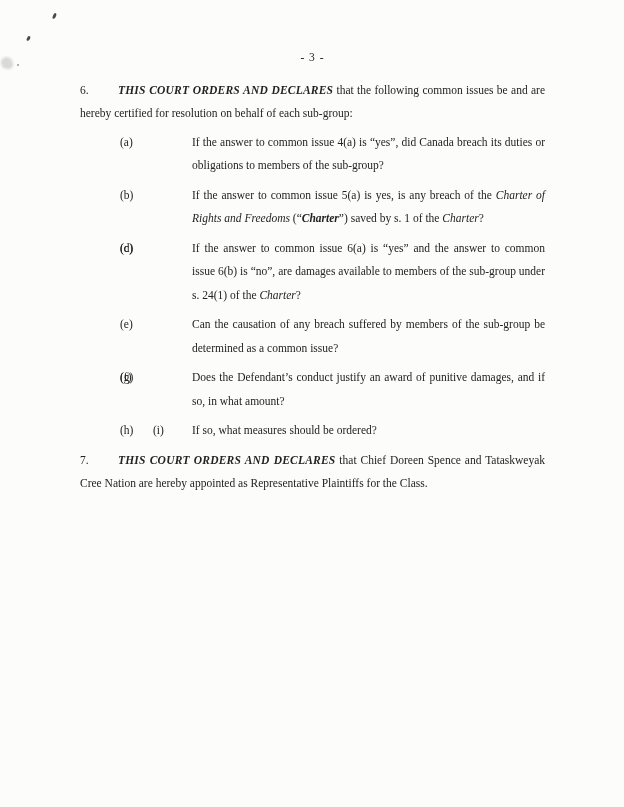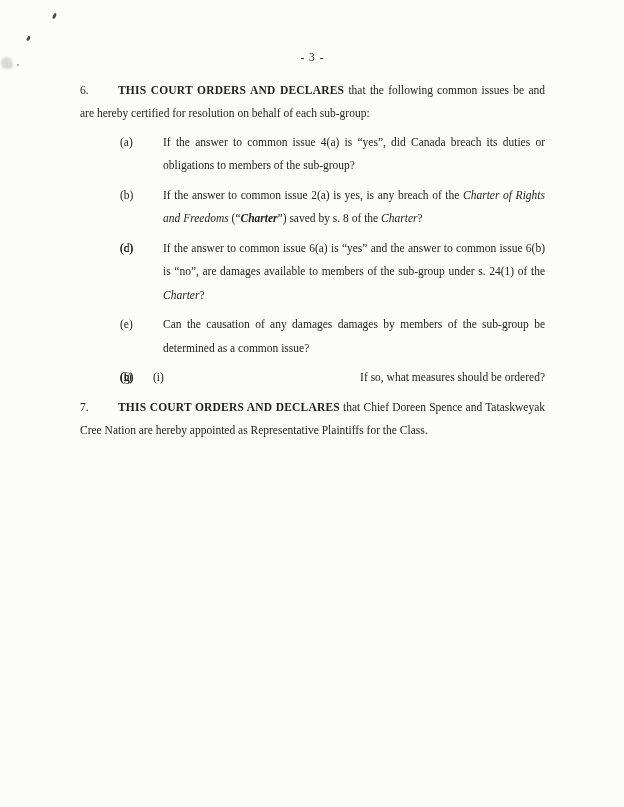--- a/index.html
+++ b/index.html
@@ -39,49 +39,49 @@
     text-align: justify;
     text-indent: 38px;
     margin-bottom: 5px;
   }
   .para .pnum {
     position: absolute;
     left: 0;
     top: 0;
     text-indent: 0;
   }
-  .para b { font-weight: bold; letter-spacing: 0.2px; }
+  .para b { font-weight: bold; letter-spacing: 0.2px; font-style: italic; }
 
   .issues { margin-bottom: 0; }
   .issue {
     position: relative;
     margin-bottom: 6px;
   }
   .issue .ilabel {
     position: absolute;
     left: 40px;
     top: 0;
   }
   .issue .itext {
-    margin-left: 83px;
+    margin-left: 112px;
     text-align: justify;
     font-family: Liberation Serif, serif;
   }
   .sub-issue {
     position: relative;
     margin-top: 6px;
   }
   .sub-issue .slabel {
     position: absolute;
     left: 73px;
     top: 0;
   }
   .sub-issue .stext {
     margin-left: 112px;
-    text-align: right;
+    text-align: left;
   }
   i { font-style: italic; }
   .bi { font-style: italic; font-weight: bold; }
 </style>
 </head>
 <body>
 
 <div class="page">
   <div class="artifact a1"></div>
   <div class="artifact a2"></div>
@@ -95,38 +95,39 @@
       <span class="pnum">6.</span><b>THIS COURT ORDERS AND DECLARES</b><span> that the following common issues be and are hereby certified for resolution on behalf of each sub-group:</span>
     </p>
 
     <div class="issues" id="issues-list">
         <div class="issue">
           <span class="ilabel">(a)</span>
           <div class="itext"><span>If the answer to common issue 4(a) is “yes”, did Canada breach its duties or obligations to members of the sub-group?</span></div>
         </div>
         <div class="issue">
           <span class="ilabel">(b)</span>
-          <div class="itext"><span>If the answer to common issue 2(a) is yes, is any breach of the </span><i>Charter of Rights and Freedoms</i><span> (“</span><span class="bi">Charter</span><span>”) saved by s. 8 of the </span><i>Charter</i><span>?</span></div>
+          <div class="itext"><span>If the answer to common issue 5(a) is yes, is any breach of the </span><i>Charter of Rights and Freedoms</i><span> (“</span><span class="bi">Charter</span><span>”) saved by s. 1 of the </span><i>Charter</i><span>?</span></div>
         </div>
         <div class="issue">
           <span class="ilabel">(c)</span>
         </div>
         <div class="issue">
           <span class="ilabel">(d)</span>
           <div class="itext"><span>If the answer to common issue 6(a) is “yes” and the answer to common issue 6(b) is “no”, are damages available to members of the sub-group under s. 24(1) of the </span><i>Charter</i><span>?</span></div>
         </div>
         <div class="issue">
           <span class="ilabel">(e)</span>
-          <div class="itext"><span>Can the causation of any damages damages by members of the sub-group be determined as a common issue?</span></div>
+          <div class="itext"><span>Can the causation of any breach suffered by members of the sub-group be determined as a common issue?</span></div>
         </div>
         <div class="issue">
           <span class="ilabel">(f)</span>
         </div>
         <div class="issue">
           <span class="ilabel">(g)</span>
+          <div class="itext"><span>Does the Defendant’s conduct justify an award of punitive damages, and if so, in what amount?</span></div>
         </div>
         <div class="issue">
           <span class="ilabel">(h)</span>
           <div class="sub-issue">
             <span class="slabel">(i)</span>
             <div class="stext"><span>If so, what measures should be ordered?</span></div>
           </div>
         </div>
       </div>
 

